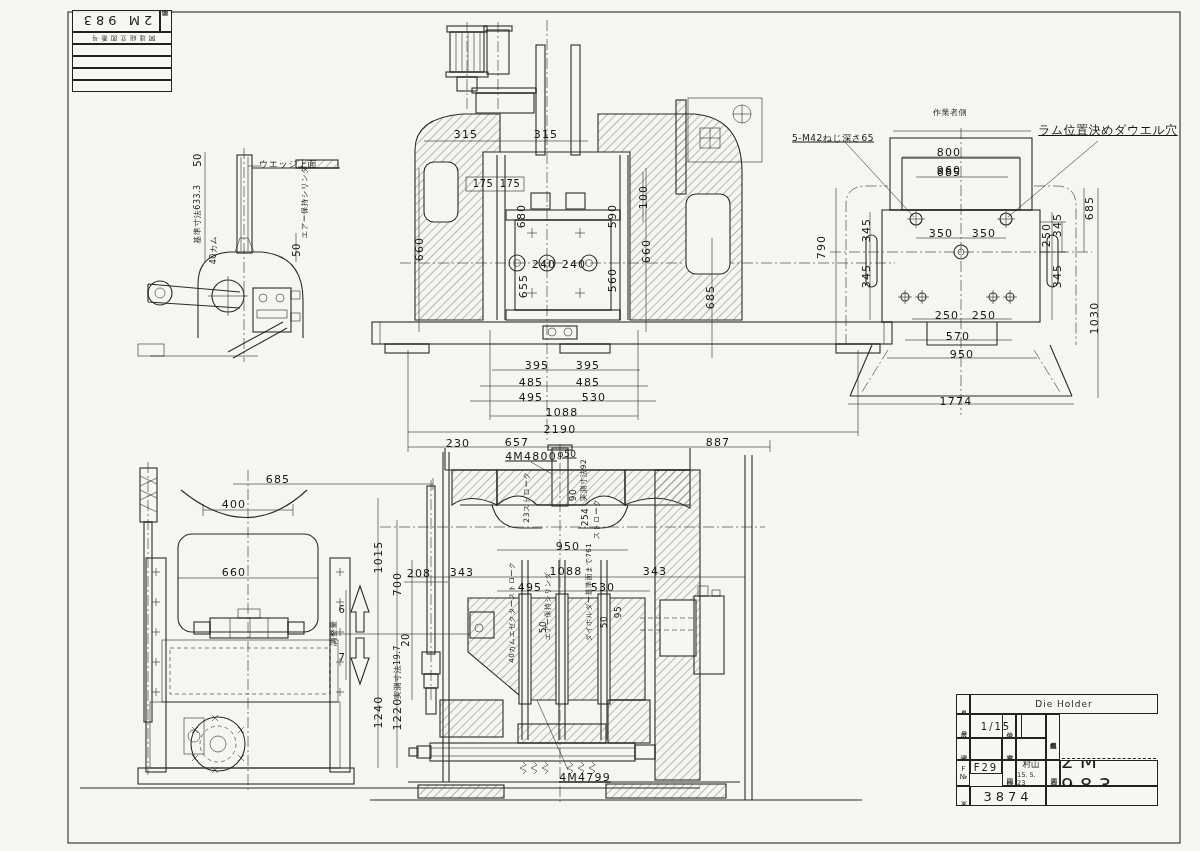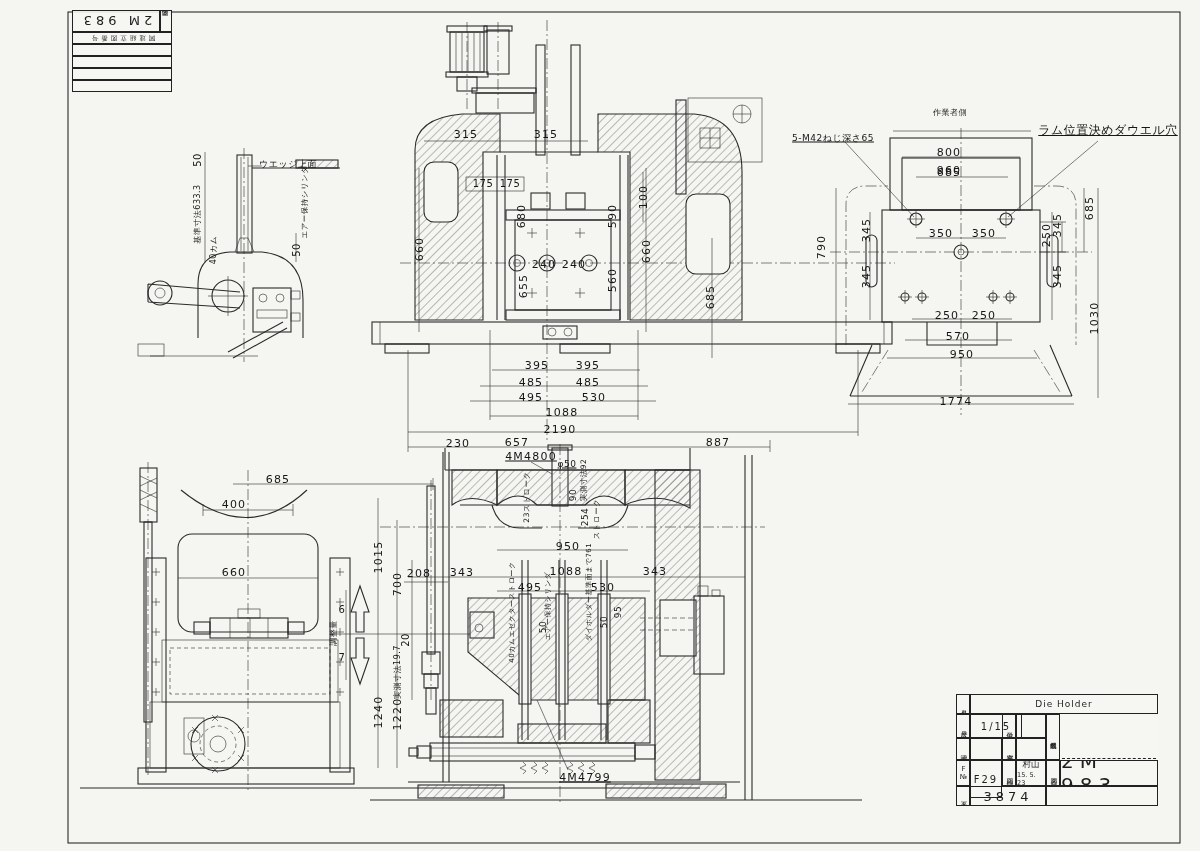--- a/index.html
+++ b/index.html
@@ -298,21 +298,21 @@
       <span class="dim" style="left: 288px; top: 164px; font-size: 9px; letter-spacing: 0.5px;">ウエッジ上面</span>
       <span class="dim vert" style="left: 198px; top: 160px; font-size: 10px; letter-spacing: 0.5px;">50</span>
       <span class="dim vert" style="left: 198px; top: 214px; font-size: 8px; letter-spacing: 0.5px;">基準寸法633.3</span>
       <span class="dim vert" style="left: 305px; top: 202px; font-size: 7.5px; letter-spacing: 0.5px;">エアー保持シリンダ</span>
       <span class="dim vert" style="left: 214px; top: 250px; font-size: 8px; letter-spacing: 0.5px;">40カム</span>
       <span class="dim vert" style="left: 297px; top: 250px; font-size: 10px; letter-spacing: 0.5px;">50</span>
       <span class="dim" style="left: 278px; top: 479px;">685</span>
       <span class="dim" style="left: 234px; top: 504px;">400</span>
       <span class="dim" style="left: 234px; top: 572px;">660</span>
       <span class="dim ul" style="left: 531px; top: 456px;">4M4800</span>
-      <span class="dim" style="left: 567px; top: 464px; font-size: 9px; letter-spacing: 0.5px; text-decoration: underline;">φ50</span>
+      <span class="dim" style="left: 567px; top: 454px; font-size: 9px; letter-spacing: 0.5px; text-decoration: underline;">φ50</span>
       <span class="dim vert" style="left: 584px; top: 480px; font-size: 7.5px; letter-spacing: 0.5px;">実測寸法92</span>
       <span class="dim vert" style="left: 527px; top: 497px; font-size: 7.5px; letter-spacing: 0.5px;">23ストローク</span>
       <span class="dim vert" style="left: 573px; top: 495px; font-size: 9px; letter-spacing: 0.5px;">90</span>
       <span class="dim vert" style="left: 585px; top: 517px; font-size: 9px; letter-spacing: 0.5px;">254</span>
       <span class="dim vert" style="left: 597px; top: 519px; font-size: 7.5px; letter-spacing: 0.5px;">ストローク</span>
       <span class="dim" style="left: 568px; top: 546px;">950</span>
       <span class="dim" style="left: 462px; top: 572px;">343</span>
       <span class="dim" style="left: 566px; top: 571px;">1088</span>
       <span class="dim" style="left: 655px; top: 571px;">343</span>
       <span class="dim" style="left: 530px; top: 587px;">495</span>
@@ -357,21 +357,21 @@
     <div class="cell" style="left:60px;top:20px;width:30px;height:24px;"></div>
     <div class="cell vl" style="left:90px;top:20px;width:14px;height:46px;font-size:6.5px;">機名型式</div>
     <div class="dashline" style="left:106px;top:64px;width:94px;"></div>
 
     <div class="cell vl" style="left:0;top:44px;width:14px;height:22px;">承認</div>
     <div class="cell" style="left:14px;top:44px;width:32px;height:22px;"></div>
     <div class="cell vl" style="left:46px;top:44px;width:14px;height:22px;">審査</div>
     <div class="cell" style="left:60px;top:44px;width:30px;height:22px;"></div>
 
     <div class="cell vl" style="left:0;top:66px;width:14px;height:26px;">F№</div>
-    <div class="cell mid" style="left:14px;top:66px;width:32px;height:38px;">F29</div>
+    <div class="cell mid" style="left:14px;top:66px;width:32px;height:14px;">F29</div>
     <div class="cell vl" style="left:46px;top:66px;width:14px;height:26px;">検図</div>
     <div class="cell" style="left:60px;top:66px;width:30px;height:26px;flex-direction:column;">
       <span class="sm" style="font-size:8.5px;">村山</span>
       <span class="sm" style="font-size:6.5px;">15. 5. 23</span>
     </div>
     <div class="cell vl" style="left:90px;top:66px;width:14px;height:26px;">図番</div>
     <div class="cell big" style="left:104px;top:66px;width:98px;height:26px;">2M  983</div>
 
     <div class="cell vl" style="left:0;top:92px;width:14px;height:20px;">工番</div>
     <div class="cell" style="left:14px;top:92px;width:76px;height:20px;font-size:13px;letter-spacing:4px;">3874</div>

